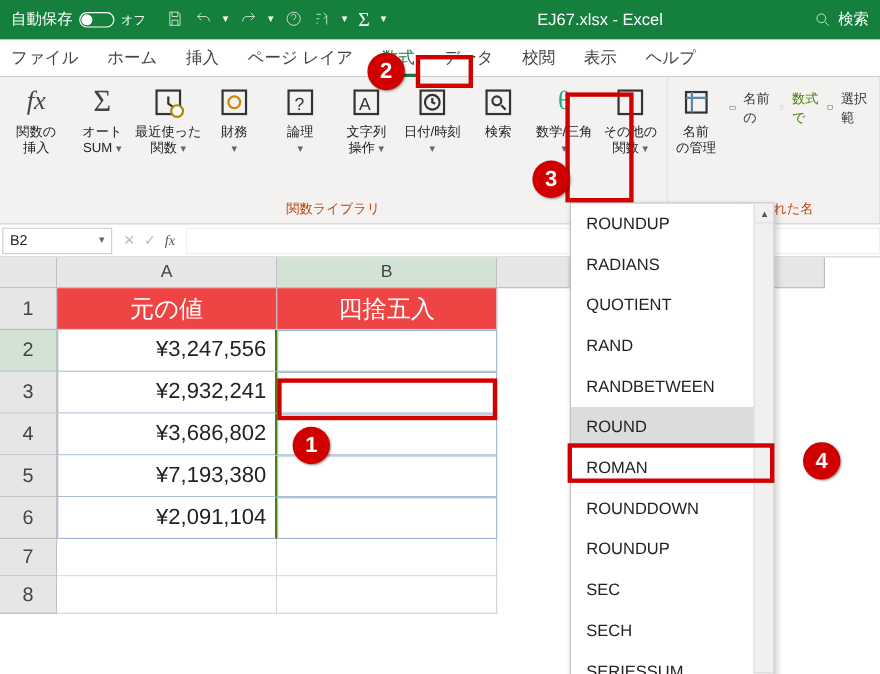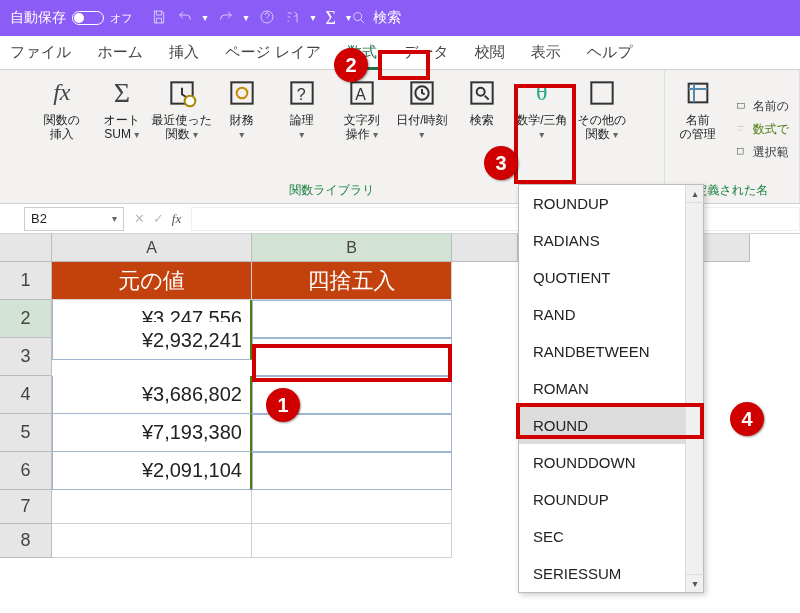--- a/index.html
+++ b/index.html
@@ -1,19 +1,19 @@
 <!DOCTYPE html>
 <html><head>
 <meta charset="utf-8">
 <style>
   * { box-sizing: border-box; font-family: "Yu Gothic UI", "Segoe UI", sans-serif; }
   body { margin: 0; width: 800px; height: 613px; background: #fff; overflow: hidden; font-size: 13px; color: #222; }
 
   
-  .titlebar { height: 36px; background: #8b5cf6; display: flex; align-items: center; color: #fff; font-size: 14px; }
+  .titlebar { height: 36px; background: #15803d; display: flex; align-items: center; color: #fff; font-size: 14px; }
   .tb-left { display: flex; align-items: center; padding-left: 10px; gap: 8px; }
   .autosave { display: flex; align-items: center; gap: 6px; }
   .autosave-switch { width: 32px; height: 14px; border:1px solid #fff; border-radius: 8px; position: relative; }
   .autosave-switch::before { content:""; width:10px; height:10px; background:#fff; border-radius:50%; position:absolute; top:1px; left:1px; }
   .qat { display:flex; gap:10px; margin-left:10px; align-items:center; }
   .qat svg { width:16px; height:16px; stroke:#fff; fill:none; }
   .tb-center { flex:1; text-align:center; font-size:15px; }
   .tb-search { display:flex; align-items:center; gap:6px; margin-right:10px; }
   .tb-search svg { width:16px; height:16px; stroke:#fff; fill:none; }
 
@@ -23,43 +23,43 @@
   .tab.active { color:#217346; }
   .tab.active::after { content:""; position:absolute; left:0; right:0; bottom:-4px; height:3px; background:#217346; }
 
   
   .ribbon { height: 134px; background:#f3f2f1; border-bottom:1px solid #d0d0d0; display:flex; position:relative; }
   .group { display:flex; flex-direction:column; align-items:center; justify-content:space-between; padding:6px 6px 2px 6px; border-right:1px solid #e0e0e0; }
   .group-row { display:flex; gap:6px; height:96px; align-items:flex-start; }
   .bigbtn { width:54px; display:flex; flex-direction:column; align-items:center; gap:4px; font-size:12px; text-align:center; line-height:1.15; }
   .bigbtn .ico { width:38px; height:34px; display:flex; align-items:center; justify-content:center; }
   .bigbtn svg { width:32px; height:32px; stroke:#333; fill:none; stroke-width:1.5; }
-  .group-label { font-size:12px; color:#15803d; padding:2px 3px; }
-  .side-group { padding:6px 4px; display:flex; flex-direction:column; gap:6px; border-right:1px solid #e0e0e0;margin-top:16px; }
+  .group-label { font-size:12px; color:#c2410c; padding:2px 3px; }
+  .side-group { padding:6px 4px; display:flex; flex-direction:row; gap:6px; border-right:1px solid #e0e0e0; }
   .side-item { display:flex; align-items:center; gap:4px; font-size:12px; color:#333; }
   .side-item svg { width:14px; height:14px; stroke:#555; fill:none; }
 
   
   .fbar { height:30px; display:flex; align-items:center; border-bottom:1px solid #d0d0d0; background:#fff; }
-  .namebox { width:100px; height:24px; border:1px solid #ccc; margin-left:24px; display:flex; align-items:center; padding:0 6px; font-size:13px; justify-content:space-between; }
+  .namebox { width:100px; height:24px; border:1px solid #ccc; margin-left:2px; display:flex; align-items:center; padding:0 6px; font-size:13px; justify-content:space-between; }
   .fx-icons { display:flex; gap:8px; margin:0 10px; color:#888; }
   .fx-label { font-style:italic; font-family:"Times New Roman",serif; color:#555; }
 
   
   .grid { position:relative; }
   .corner { position:absolute; top:0; left:0; width:52px; height:28px; background:#e6e6e6; border-right:1px solid #bcbcbc; border-bottom:1px solid #bcbcbc; }
   .colheads { position:absolute; top:0; left:52px; right:0; height:28px; display:flex; }
   .colhead { background:#e6e6e6; border-right:1px solid #bcbcbc; border-bottom:1px solid #bcbcbc; display:flex; align-items:center; justify-content:center; font-size:16px; color:#444; }
   .colhead.sel { background:#d2e3d6; }
   .rowheads { position:absolute; top:28px; left:0; width:52px; }
   .rowhead { height:38px; background:#e6e6e6; border-right:1px solid #bcbcbc; border-bottom:1px solid #bcbcbc; display:flex; align-items:center; justify-content:center; font-size:18px; color:#444; }
   .rowhead.sel { background:#d2e3d6; }
   .cells { position:absolute; top:28px; left:52px; }
   .cell { position:absolute; border-right:1px solid #d0d0d0; border-bottom:1px solid #d0d0d0; display:flex; align-items:center; font-size:20px; padding:0 8px; background:#fff; }
-  .cell.hdr { background:#c2410c; color:#fff; font-weight:500; justify-content:center; font-size:22px; }
+  .cell.hdr { background:#ef4444; color:#fff; font-weight:500; justify-content:center; font-size:22px; }
   .cell.data { justify-content:flex-end; font-family:"Segoe UI",sans-serif; border-right:2px solid #4d7c0f; border-bottom:1px solid #9fb5d1; border-left:1px solid #9fb5d1; }
   .cell.bcell { border:1px solid #9fb5d1; }
 
   
   .ddmenu { position:absolute; top:184px; left:518px; width:186px; background:#fff; border:1px solid #bcbcbc; box-shadow:2px 2px 6px rgba(0,0,0,.2); z-index:50; }
   .dditem { height:37px; display:flex; align-items:center; padding:0 14px; font-size:15px; color:#222; }
   .dditem.hover { background:#dcdcdc; }
   .ddscroll { position:absolute; top:0; right:0; bottom:0; width:18px; background:#f0f0f0; border-left:1px solid #dcdcdc; }
   .ddscroll .arrow { width:18px; height:18px; display:flex; align-items:center; justify-content:center; font-size:10px; color:#555; }
   .ddscroll .up { position:absolute; top:0; border-bottom:1px solid #dcdcdc; }
@@ -98,20 +98,21 @@
             <path d="M9 9a3 3 0 115 2c-1 1-2 1.5-2 3 M12 18h.01"></path>
           </svg></span>
       <span><svg viewBox="0 0 24 24">
             <path d="M4 6h6 M4 12h4 M4 18h2 M14 4l4 4-4 4 M18 8v12"></path>
           </svg></span>
       <span class="chev" style="color:#fff">▾</span>
       <span style="font-family:serif;font-size:18px;color:#fff">Σ</span>
       <span class="chev" style="color:#fff">▾</span>
     </div>
   </div>
+  <div class="tb-center">EJ67.xlsx - Excel</div>
   <div class="tb-search">
     <svg viewBox="0 0 24 24">
         <circle cx="10" cy="10" r="6"></circle>
         <path d="M20 20l-5-5"></path>
       </svg>
     <span>検索</span>
   </div>
 </div>
 
 <div class="tabs">
@@ -282,46 +283,47 @@
     <div class="rowhead">5</div>
     <div class="rowhead">6</div>
     <div class="rowhead" style="height:34px">7</div>
     <div class="rowhead" style="height:34px">8</div>
   </div>
   <div class="cells">
     <div class="cell hdr" style="left:0;top:0;width:200px;height:38px">元の値</div>
     <div class="cell hdr" style="left:200px;top:0;width:200px;height:38px">四捨五入</div>
     <div class="cell data" style="left:0;top:38px;width:200px;height:38px">¥3,247,556</div>
     <div class="cell bcell" style="left:200px;top:38px;width:200px;height:38px"></div>
-    <div class="cell data" style="left:0;top:60px;width:200px;height:38px">¥2,932,241</div>
+    <div class="cell data" style="left:0;top:76px;width:200px;height:38px">¥2,932,241</div>
     <div class="cell bcell" style="left:200px;top:76px;width:200px;height:38px"></div>
     <div class="cell data" style="left:0;top:114px;width:200px;height:38px">¥3,686,802</div>
     <div class="cell bcell" style="left:200px;top:114px;width:200px;height:38px"></div>
     <div class="cell data" style="left:0;top:152px;width:200px;height:38px">¥7,193,380</div>
     <div class="cell bcell" style="left:200px;top:152px;width:200px;height:38px"></div>
     <div class="cell data" style="left:0;top:190px;width:200px;height:38px">¥2,091,104</div>
     <div class="cell bcell" style="left:200px;top:190px;width:200px;height:38px"></div>
     <div class="cell" style="left:0;top:228px;width:200px;height:34px"></div>
     <div class="cell" style="left:200px;top:228px;width:200px;height:34px"></div>
     <div class="cell" style="left:0;top:262px;width:200px;height:34px"></div>
     <div class="cell" style="left:200px;top:262px;width:200px;height:34px"></div>
   </div>
 </div>
 
 <div class="ddmenu">
   <div class="dditem">ROUNDUP</div>
   <div class="dditem">RADIANS</div>
   <div class="dditem">QUOTIENT</div>
   <div class="dditem">RAND</div>
   <div class="dditem">RANDBETWEEN</div>
+  <div class="dditem hover">ROUND</div>
   <div class="dditem">ROMAN</div>
-  <div class="dditem hover">ROUND</div>
   <div class="dditem">ROUNDDOWN</div>
   <div class="dditem">ROUNDUP</div>
   <div class="dditem">SEC</div>
+  <div class="dditem">SECH</div>
   <div class="dditem">SERIESSUM</div>
   <div class="ddscroll">
     <div class="arrow up">▴</div>
     <div class="arrow down">▾</div>
   </div>
 </div>
 
 <div class="redbox" style="top:50px; left:378px; width:52px; height:30px"></div>
 <div class="redbox" style="top:84px; left:514px; width:62px; height:100px"></div>
 <div class="redbox" style="top:344px; left:252px; width:200px; height:38px"></div>

